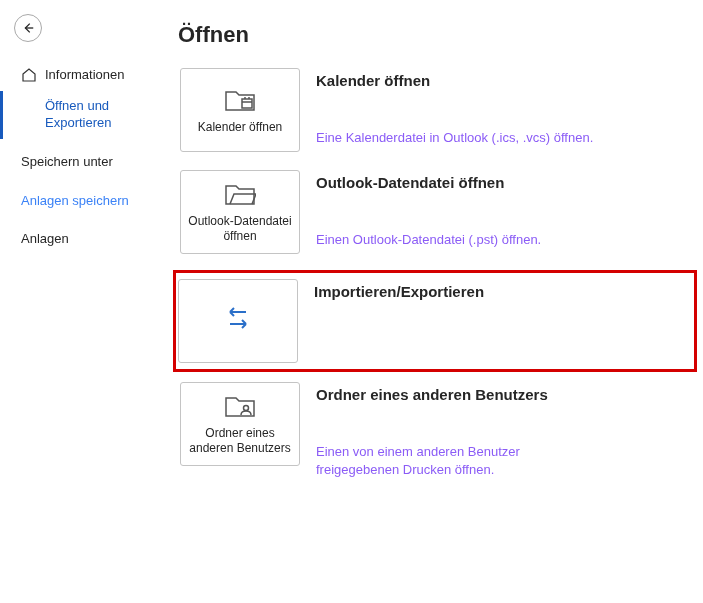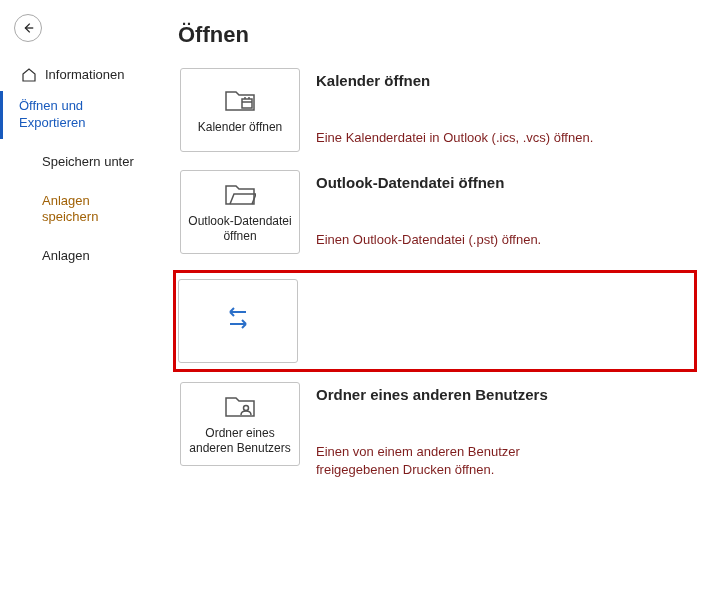--- a/index.html
+++ b/index.html
@@ -32,24 +32,24 @@
     padding: 7px 14px 7px 18px;
     font-size: 13px;
     cursor: pointer;
     border-left: 3px solid transparent;
     line-height: 1.3;
   }
   .nav-item.info { gap: 8px; text-align: right; }
   .nav-item.selected {
     color: #185abd;
     border-left-color: #185abd;
-    padding-left: 16px;
-  }
-  .nav-item.indent { padding-left: 39px; }
-  .nav-item.disabled { color: #a16207; cursor: default; }
+    padding-left: 42px;
+  }
+  .nav-item.indent { padding-left: 18px; }
+  .nav-item.disabled { color: #3b82f6; cursor: default; }
   .nav-item .home-icon { width: 16px; height: 16px; }
   .nav-sep { margin-top: 8px; }
 
   .main {
     flex: 1;
     padding: 22px 6px 0 18px;
   }
   .page-title {
     font-size: 22px;
     font-weight: 600;
@@ -92,21 +92,21 @@
     color: #262626;
   }
   .option-text { padding-top: 4px; }
   .option-title {
     font-size: 15px;
     font-weight: 600;
     margin-bottom: 4px;
   }
   .option-desc {
     font-size: 13px;
-    color: #7f1d1d;
+    color: #8b5cf6;
     line-height: 1.35;
     max-width: 280px;
     margin-top: 40px;
   }
 </style>
 </head>
 <body>
 
 <div class="container">
   <div class="sidebar">
@@ -169,20 +169,21 @@
     </div>
 
     <div class="option-row highlight">
       <div class="tile">
         <svg class="tile-icon" viewBox="0 0 32 28" fill="none" stroke="#2a6fc9" stroke-width="2">
           <path d="M24 8 H8 M8 8 l4 -4 M8 8 l4 4"></path>
           <path d="M8 20 H24 M24 20 l-4 -4 M24 20 l-4 4"></path>
         </svg>
       </div>
       <div class="option-text">
+        <div class="option-title">Importieren/Exportieren</div>
       </div>
     </div>
 
     <div class="option-row">
       <div class="tile">
         <svg class="tile-icon" viewBox="0 0 32 28" fill="none" stroke="#555" stroke-width="1.5">
           <path d="M2 6 h10 l3 3 h15 v15 H2 Z"></path>
           <circle cx="22" cy="16" r="2.5"></circle>
           <path d="M17 23 c0-3 2-4 5-4 s5 1 5 4"></path>
         </svg>

